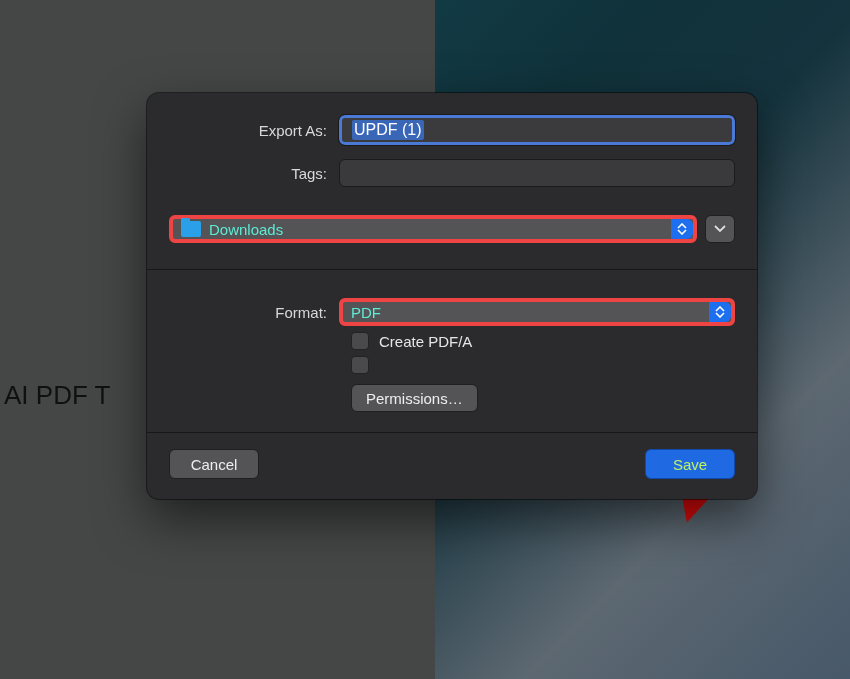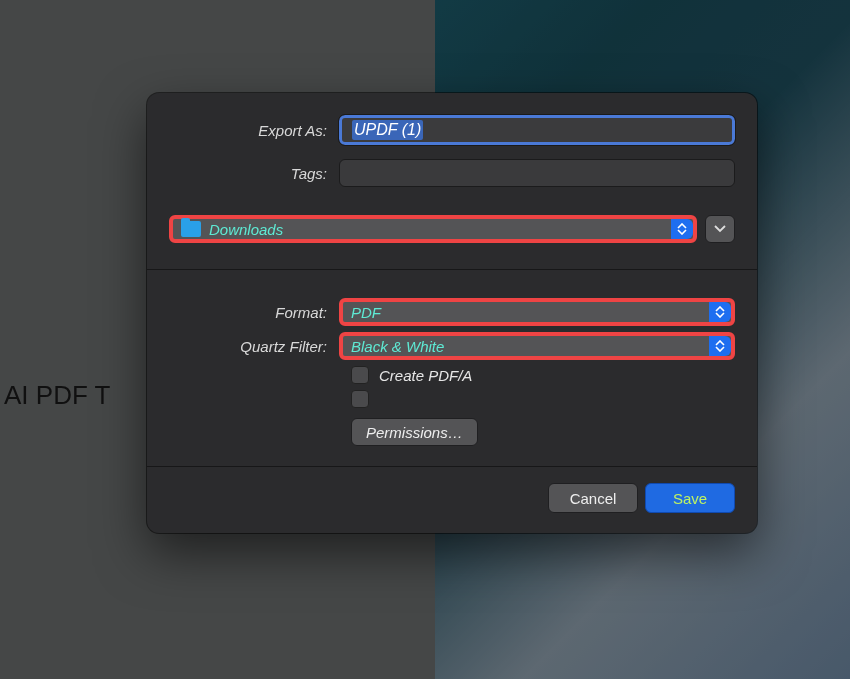--- a/index.html
+++ b/index.html
@@ -24,21 +24,21 @@
     position:absolute; inset:0;
     background: rgba(0,0,0,0.35);
   }
 
   .dialog {
     position:absolute; left:147px; top:93px; width:610px;
     background:#2b2b2d; border-radius:12px;
     box-shadow: 0 20px 50px rgba(0,0,0,0.55), 0 0 0 1px rgba(0,0,0,0.5);
     color:#e6e6e6; font-size:15px;
   }
-  .section { padding: 16px 22px 20px 22px; font-style: italic; }
+  .section { padding: 16px 22px 20px 22px; }
   .divider { height:1px; background:#000; opacity:0.45; }
 
   .row { display:flex; align-items:center; margin: 6px 0; }
   .row.gap-top { margin-top: 14px; }
   .label {
     width: 170px; min-width:170px; text-align:right; padding-right:12px;
     color:#d8d8d8;
   }
   .field { flex:1; display:flex; align-items:center; gap:8px; }
 
@@ -91,21 +91,21 @@
   }
   .check-row { display:flex; align-items:center; gap:10px; margin:6px 0 6px 182px; }
 
   .perm-btn {
     height:28px; padding:0 14px; border-radius:6px; background:#545456;
     border:1px solid #1f1f21; display:inline-flex; align-items:center;
     color:#eee; margin-left:182px; margin-top:4px;
   }
 
   .footer {
-    padding:16px 22px 20px 22px; display:flex; justify-content:flex-end; gap:7px;
+    padding:16px 22px 20px 22px; display:flex; justify-content:space-between; gap:7px;
   }
   .btn {
     min-width:90px; height:30px; border-radius:6px; display:flex;
     align-items:center; justify-content:center; font-size:15px;
     border:1px solid #1f1f21;
   }
   .btn-default { background:#545456; color:#eee; }
   .btn-primary { background:#1f6ae2; color:#bef264; border-color:#104ab0; }
 
   .arrow {
@@ -182,36 +182,20 @@
             <svg width="10" height="6">
                 <path d="M1 5 L5 1 L9 5" stroke="#fff" stroke-width="1.6" fill="none"></path>
               </svg>
             <svg width="10" height="6">
                 <path d="M1 1 L5 5 L9 1" stroke="#fff" stroke-width="1.6" fill="none"></path>
               </svg>
           </span>
         </div>
       </div>
     </div>
-    <div class="row">
-      <div class="label">Quartz Filter:</div>
-      <div class="field">
-        <div class="popup" style="flex:1;">
-          <span>Black &amp; White</span>
-          <span class="caps">
-            <svg width="10" height="6">
-                <path d="M1 5 L5 1 L9 5" stroke="#fff" stroke-width="1.6" fill="none"></path>
-              </svg>
-            <svg width="10" height="6">
-                <path d="M1 1 L5 5 L9 1" stroke="#fff" stroke-width="1.6" fill="none"></path>
-              </svg>
-          </span>
-        </div>
-      </div>
-    </div>
 
     <div class="check-row">
       <div class="checkbox"></div>
       <span>Create PDF/A</span>
     </div>
     <div class="check-row">
       <div class="checkbox"></div>
     </div>
 
     <div class="perm-btn">

